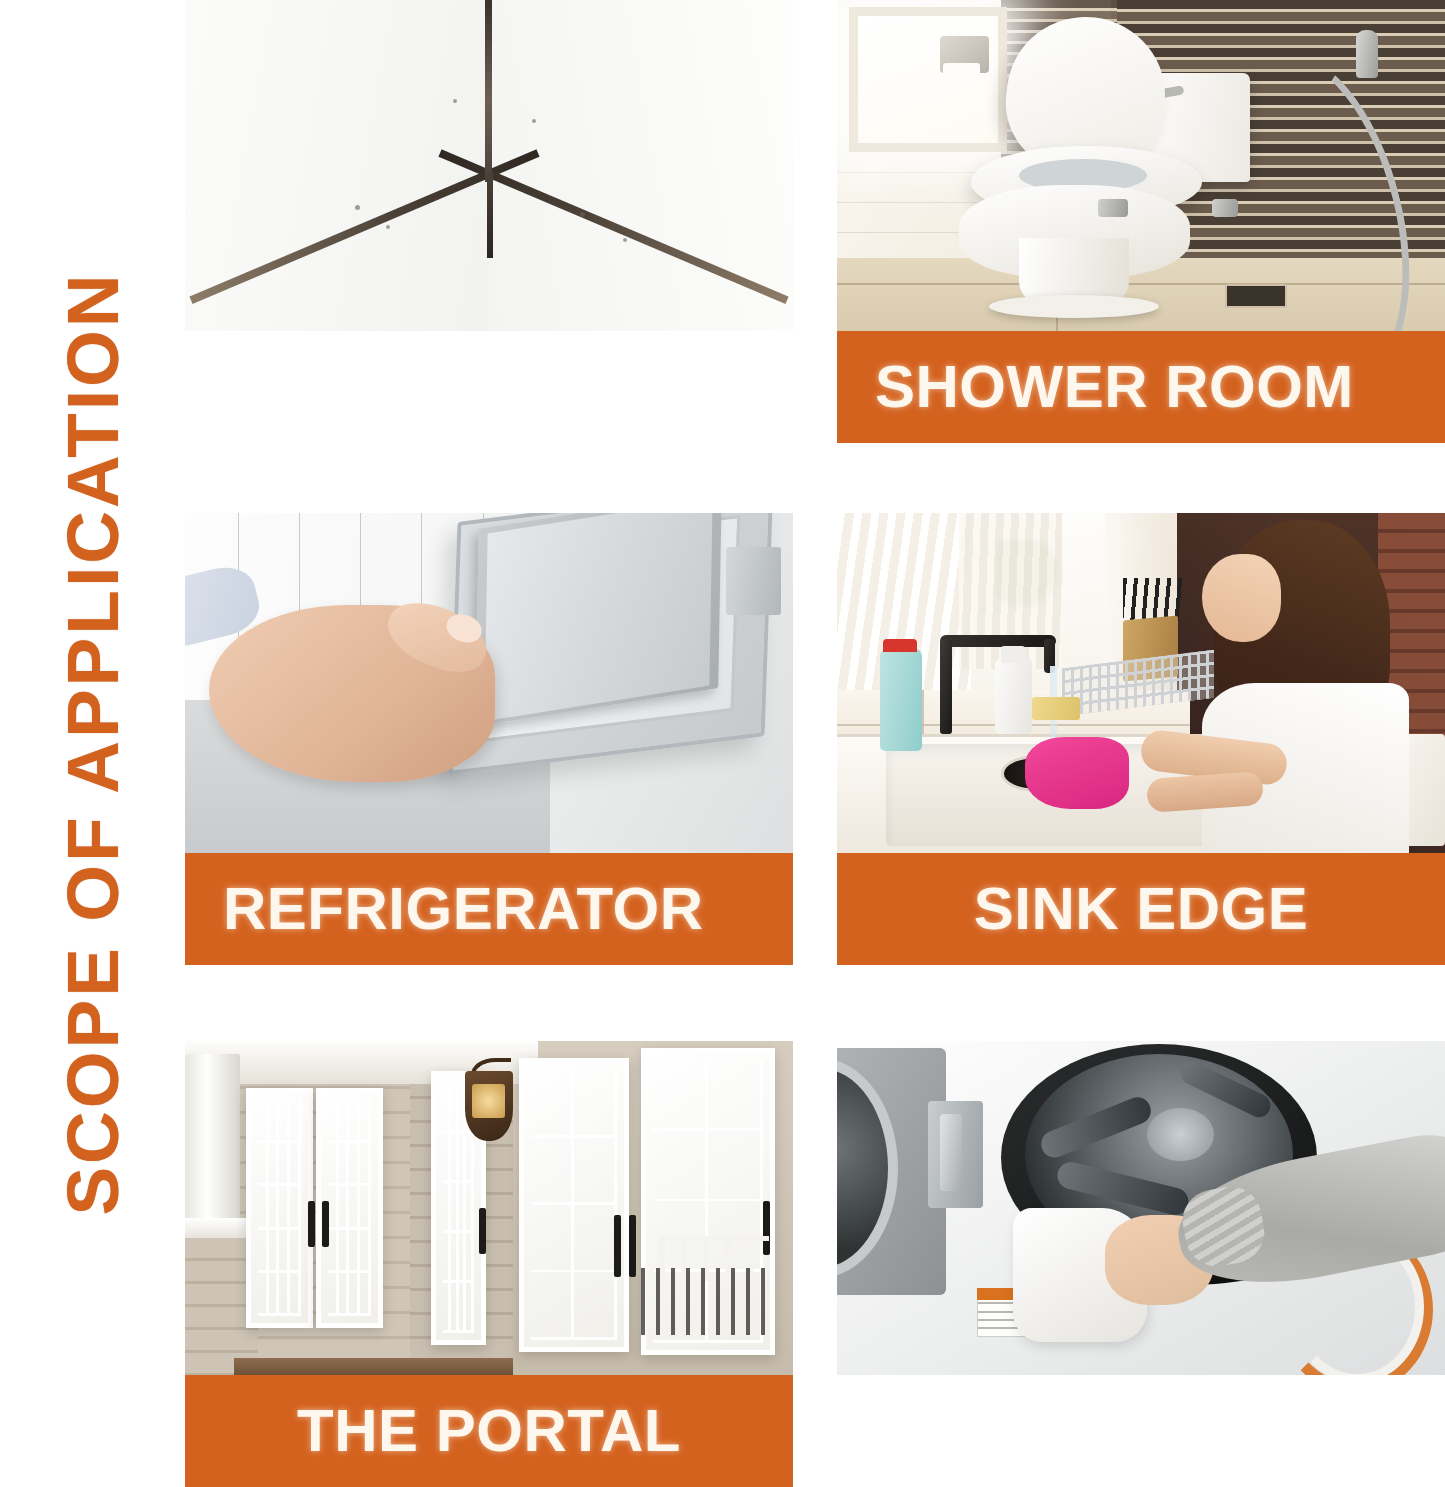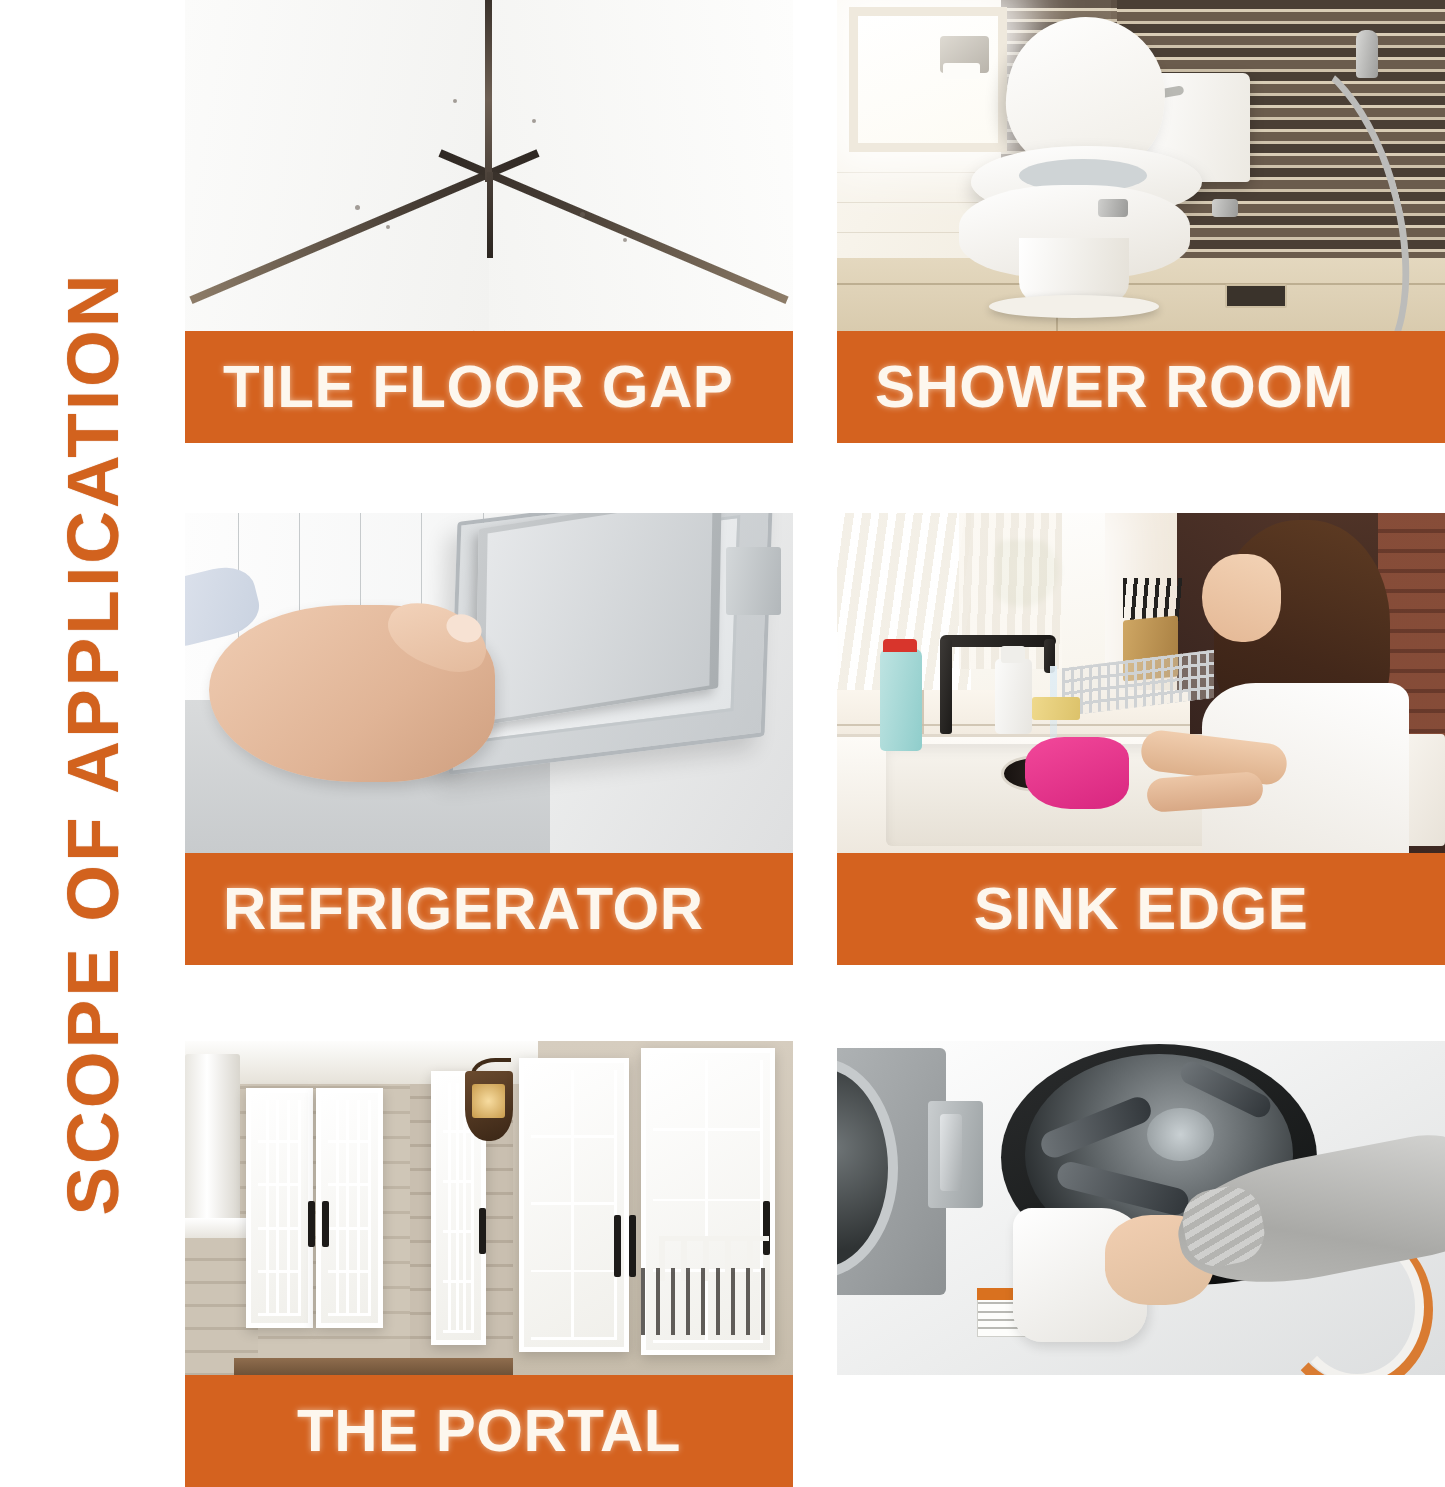--- a/index.html
+++ b/index.html
@@ -612,21 +612,20 @@
 
       <div class="skirtL"></div>
         <div class="skirtR"></div>
       <div class="spk" style="left:28%;top:62%;width:5px;height:5px;"></div>
       <div class="spk" style="left:33%;top:68%;width:4px;height:4px;"></div>
       <div class="spk" style="left:65%;top:64%;width:5px;height:5px;"></div>
       <div class="spk" style="left:72%;top:72%;width:4px;height:4px;"></div>
       <div class="spk" style="left:44%;top:30%;width:4px;height:4px;"></div>
       <div class="spk" style="left:57%;top:36%;width:4px;height:4px;"></div>
     </div>
-    <div class="caption">TILE FLOOR GAP</div>
   </div>
 
   <div class="cell c-r1c2">
     <div class="photo ph-shower">
       <div class="wallwhite"></div>
       <div class="wtile" style="top:52%"></div>
         <div class="wtile" style="top:61%"></div>
       <div class="wtile" style="top:70%"></div>
         <div class="wtile" style="top:79%"></div>
       <div class="tiledark"></div>

